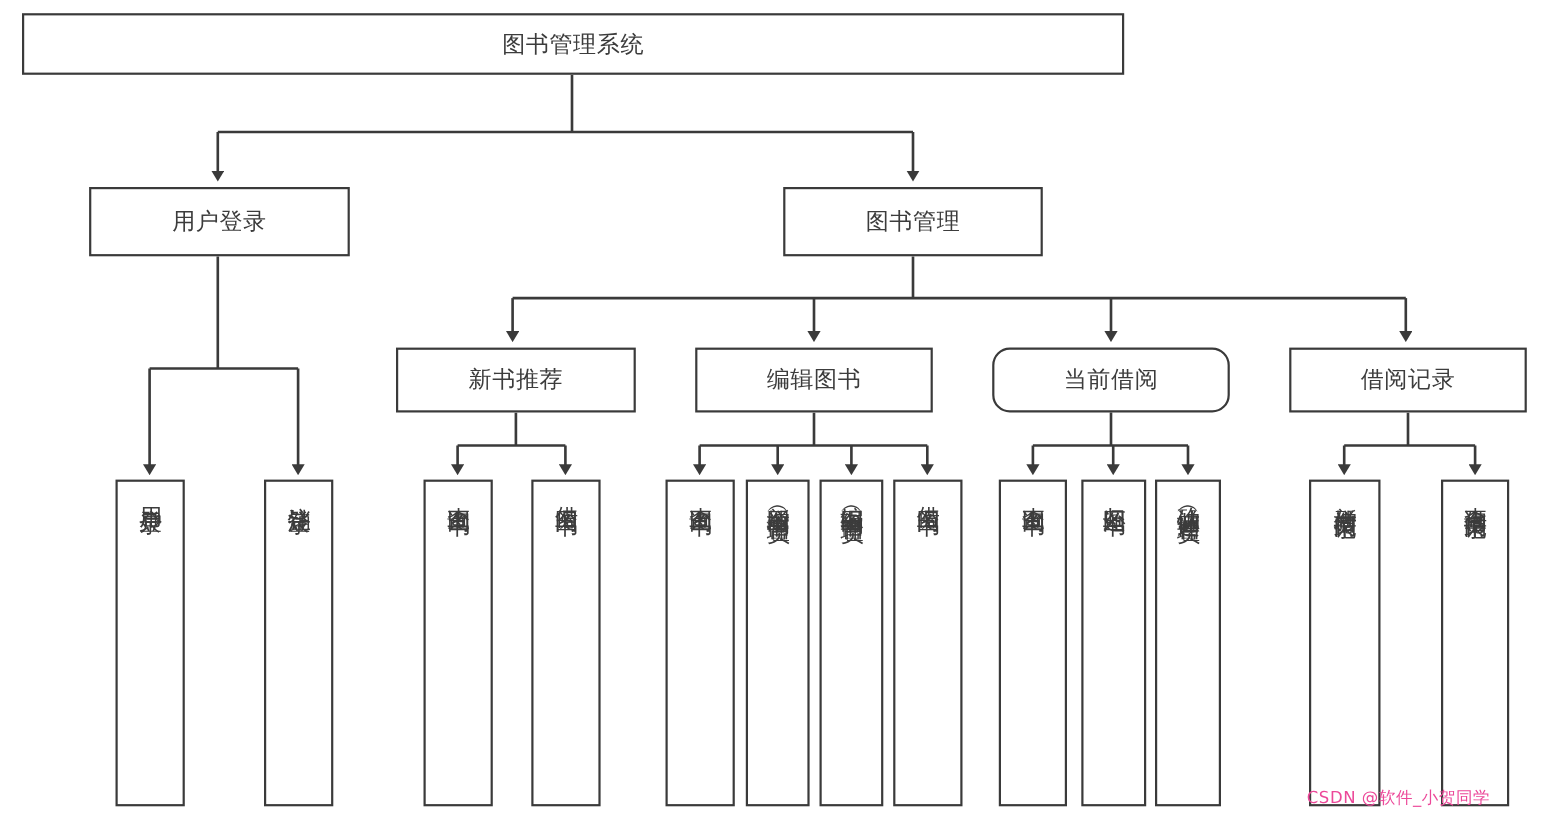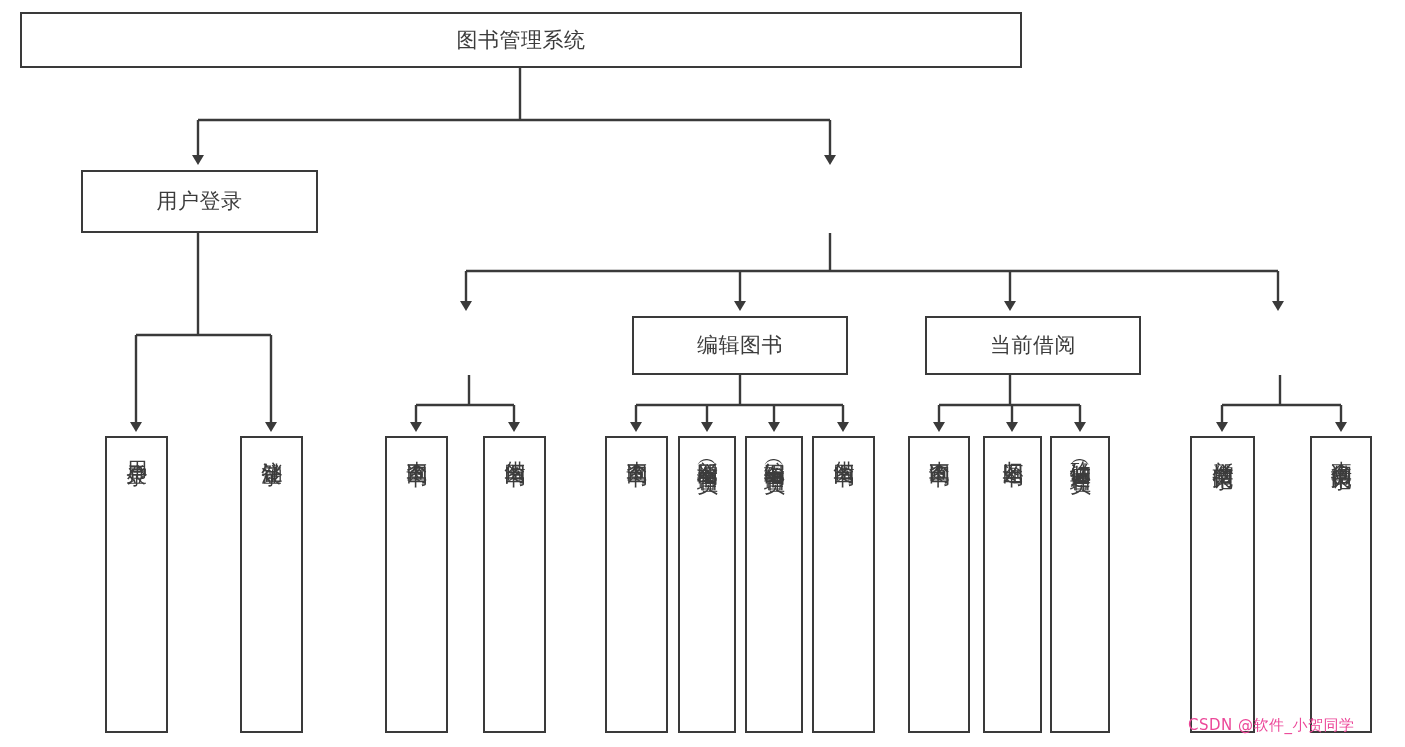--- a/index.html
+++ b/index.html
@@ -120,26 +120,35 @@
     </g>
   </svg>
 
   <div class="node horiz" style="left:20px; top:12px; width:1002px; height:56px;">
     <span class="label">图书管理系统</span>
   </div>
 
   <div class="node horiz" style="left:81px; top:170px; width:237px; height:63px;">
     <span class="label">用户登录</span>
   </div>
+  <div class="node horiz" style="left:712px; top:170px; width:236px; height:63px;">
+    <span class="label">图书管理</span>
+  </div>
 
+  <div class="node horiz" style="left:360px; top:316px; width:218px; height:59px;">
+    <span class="label">新书推荐</span>
+  </div>
   <div class="node horiz" style="left:632px; top:316px; width:216px; height:59px;">
     <span class="label">编辑图书</span>
   </div>
-  <div class="node horiz" style="left:925px; top:316px; width:216px; height:59px;">
+  <div class="node horiz" style="left:902px; top:316px; width:216px; height:59px;border-radius:16px;">
     <span class="label">当前借阅</span>
+  </div>
+  <div class="node horiz" style="left:1172px; top:316px; width:216px; height:59px;">
+    <span class="label">借阅记录</span>
   </div>
 
   <div class="node vert" style="left:105px; top:436px; width:63px; height:297px;">
     <span class="label">用户登录</span>
   </div>
   <div class="node vert" style="left:240px; top:436px; width:63px; height:297px;">
     <span class="label">注销登录</span>
   </div>
 
   <div class="node vert" style="left:385px; top:436px; width:63px; height:297px;">

